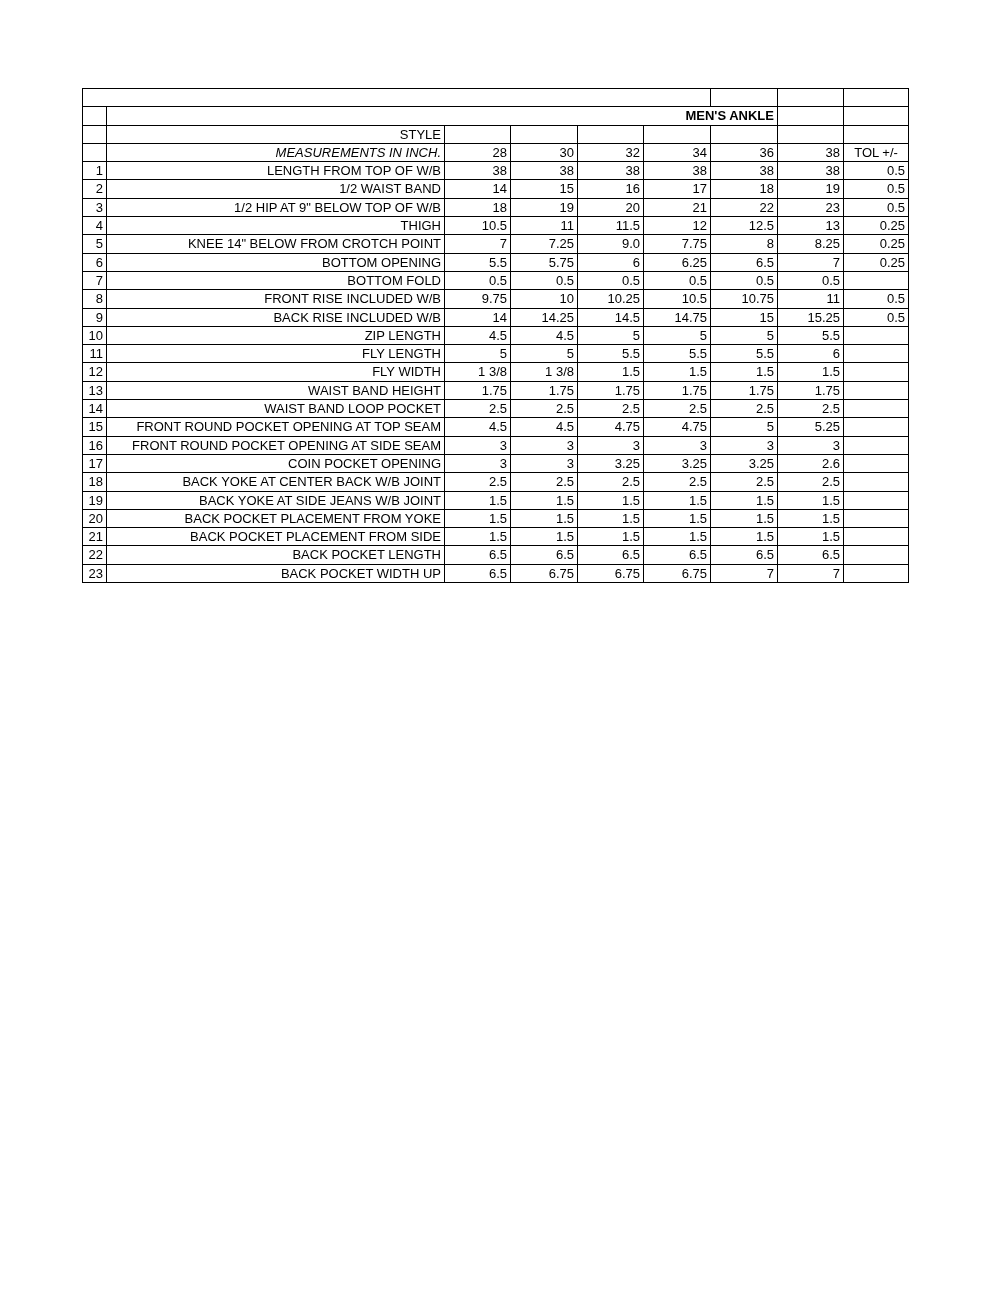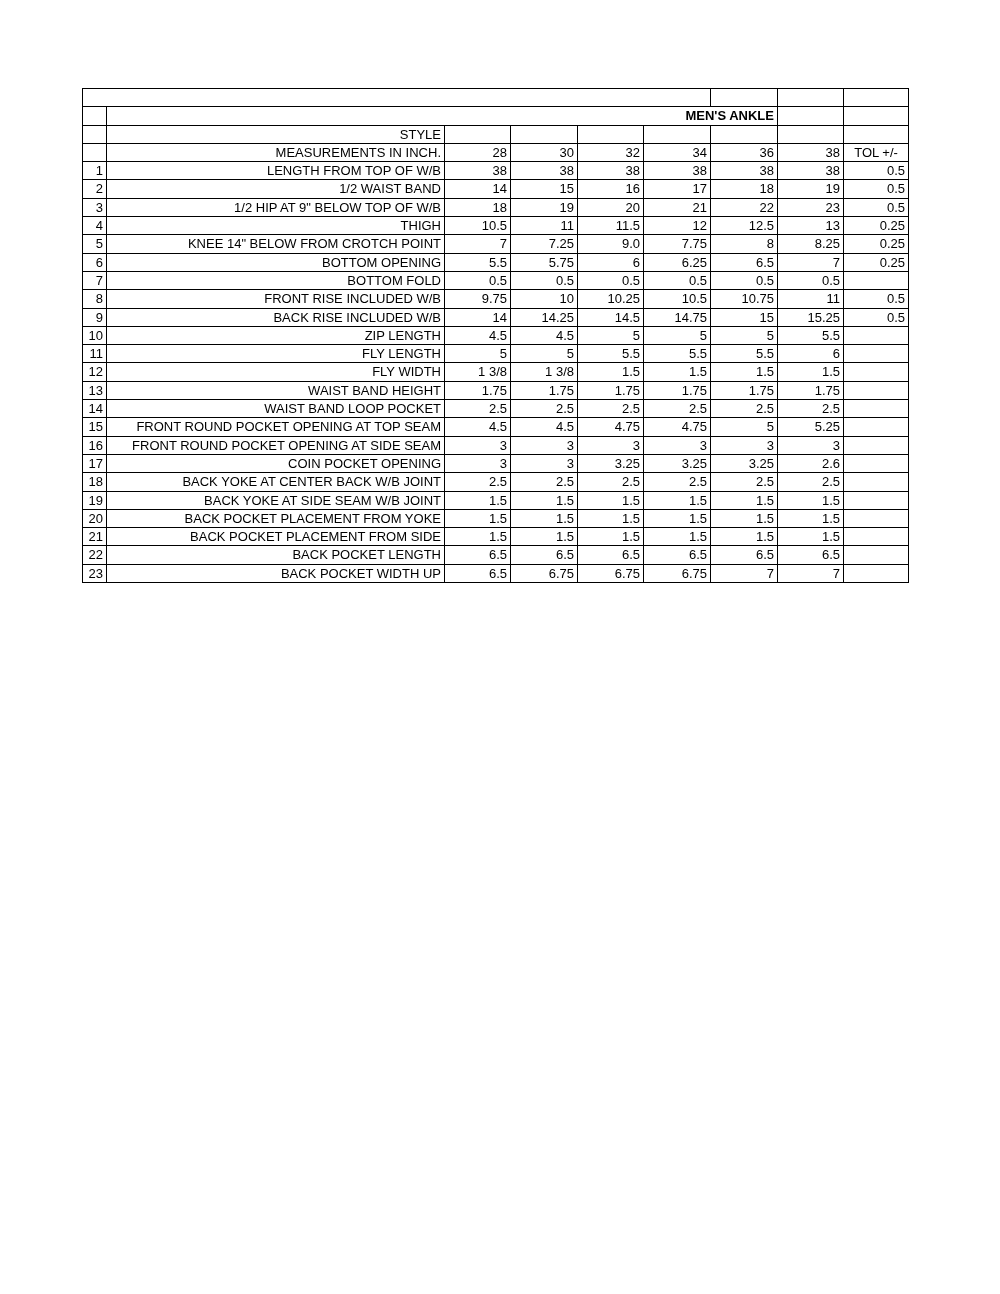--- a/index.html
+++ b/index.html
@@ -35,21 +35,21 @@
     white-space: nowrap;
     overflow: hidden;
   }
   td.rownum   { text-align: right; padding-right: 2px; padding-left: 1px; }
   td.name     { text-align: right;  padding-left: 4px; }
   td.val      { text-align: right; padding-right: 3px; }
   td.tol-head { text-align: center;  padding-left: 2px; }
   td.title-cell { text-align: right; font-weight: bold; }
   .shift-title    { position: relative; left: 139px; }
   .shift-subtitle { position: relative; left: 70px; margin-top: 7px; }
-  td.meas-label { padding-left: 9px; }
+  td.meas-label { padding-left: 9px; font-style: italic; }
 </style>
 </head>
 <body>
 
 <div class="page">
   <table class="spec">
     <colgroup>
       <col style="width:24px">
       <col style="width:338px">
       <col style="width:66px">
@@ -290,21 +290,21 @@
           <td class="val">2.5</td>
           <td class="val">2.5</td>
           <td class="val">2.5</td>
           <td class="val">2.5</td>
           <td class="val">2.5</td>
           <td class="val">2.5</td>
           <td class="val"></td>
         </tr>
         <tr>
           <td class="rownum">19</td>
-          <td class="name">BACK YOKE AT SIDE SEAM W/B JOINT</td>
+          <td class="name">BACK YOKE AT SIDE JEANS W/B JOINT</td>
           <td class="val">1.5</td>
           <td class="val">1.5</td>
           <td class="val">1.5</td>
           <td class="val">1.5</td>
           <td class="val">1.5</td>
           <td class="val">1.5</td>
           <td class="val"></td>
         </tr>
         <tr>
           <td class="rownum">20</td>

